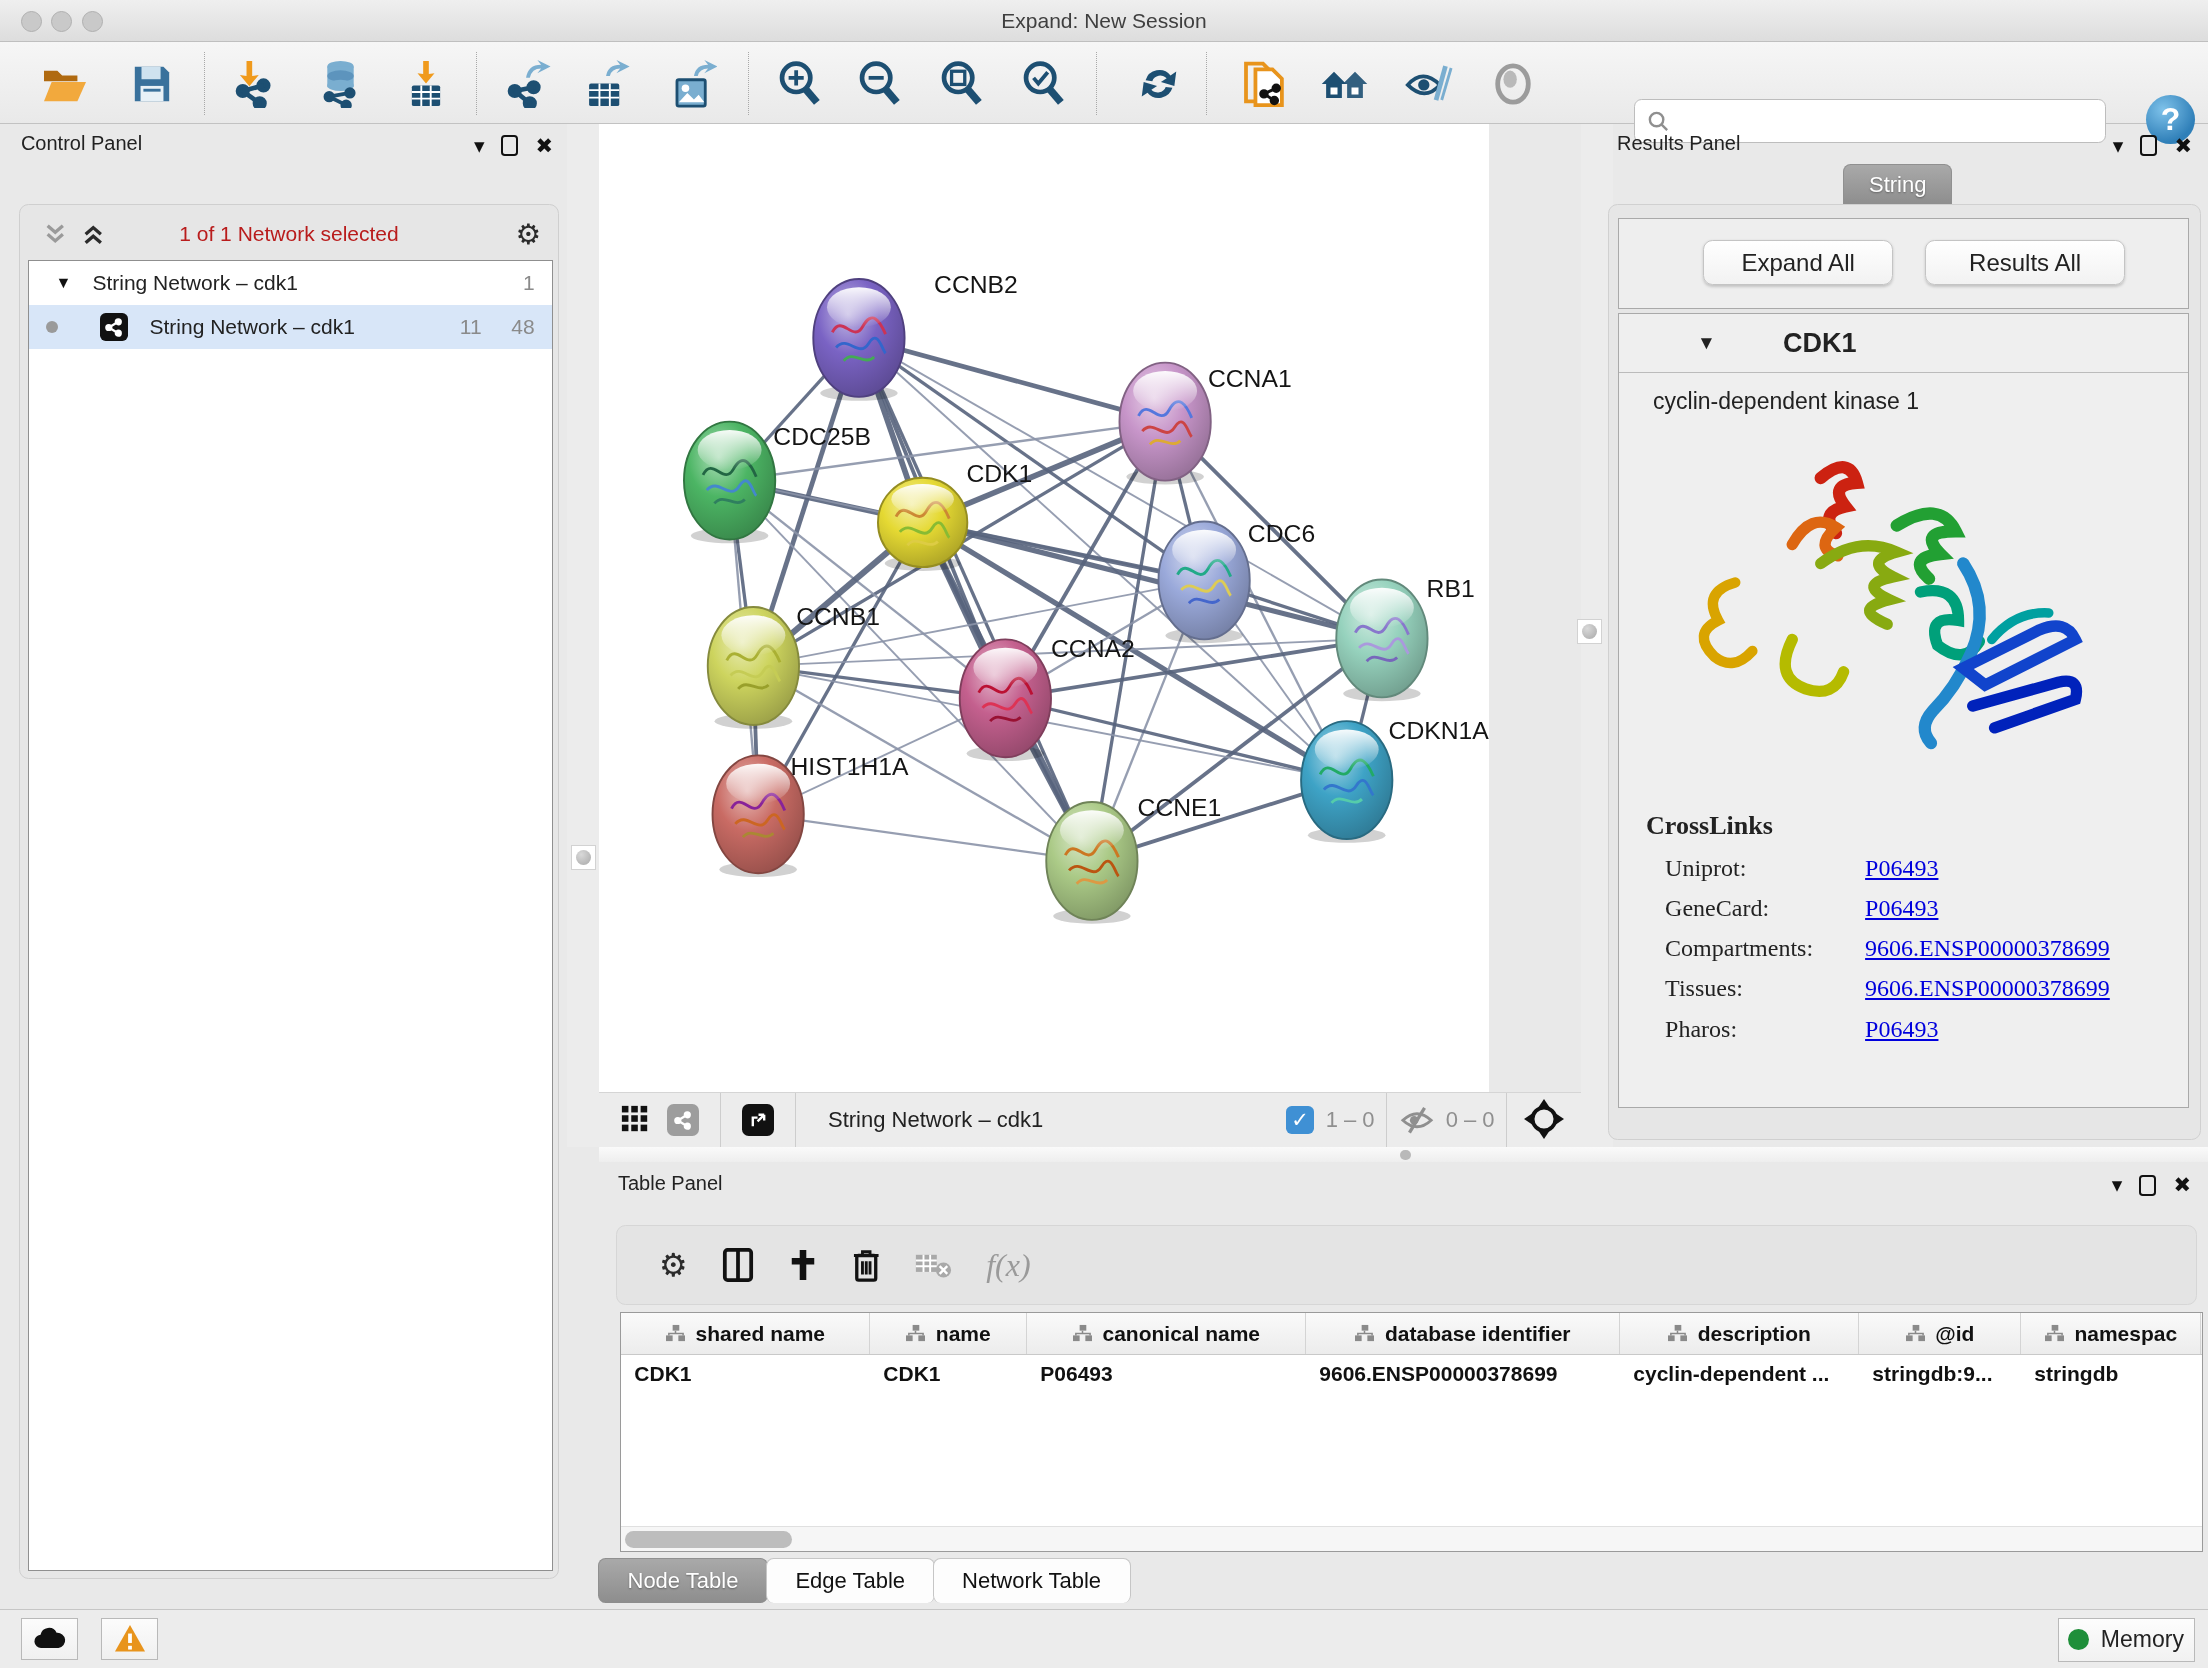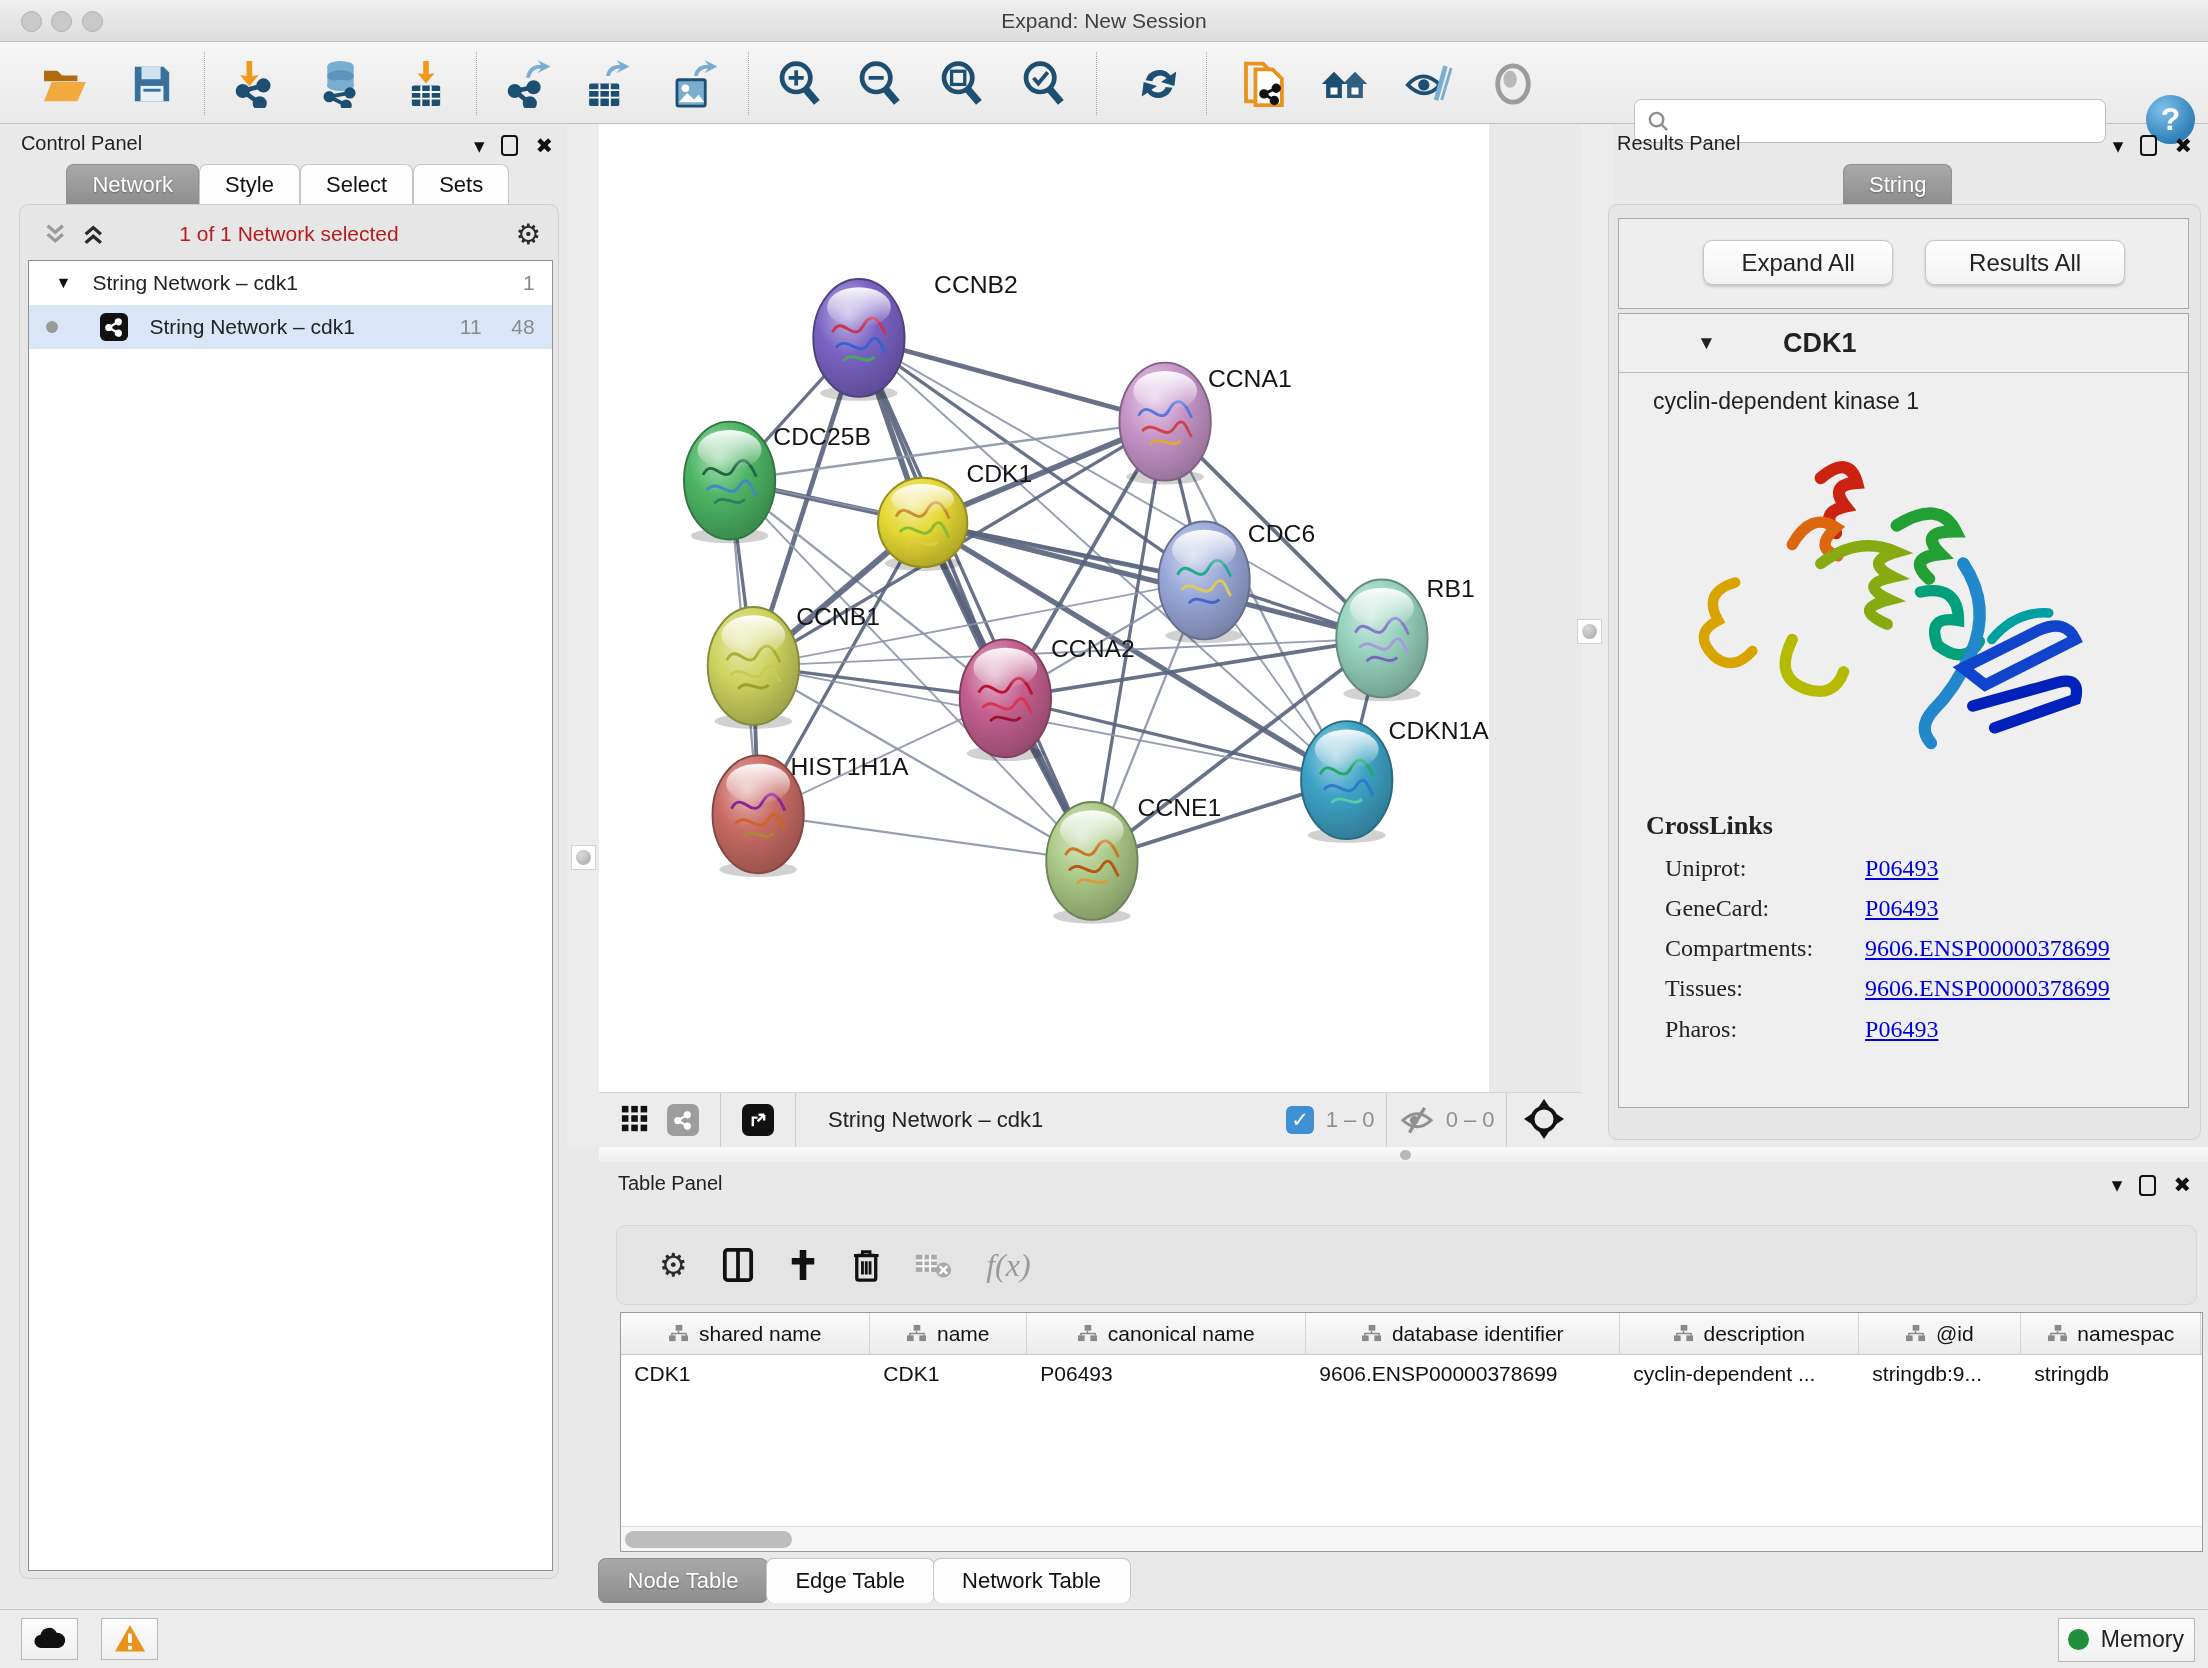--- a/index.html
+++ b/index.html
@@ -89,21 +89,21 @@
   .crosslinks h3 { font-size:26px; }
   .cl-row { display:flex; font-size:24px; margin:13.3px 0 0 19px; }
   .cl-row .l { width:200px; }
   .cl-row .v { color:#0000dd; text-decoration:underline; }
 
   
   .tp { position:absolute; left:599px; top:1162px; width:1609px; height:447px; }
   .tp-toolbar { position:absolute; left:17px; top:63px; width:1581px; height:80px; background:#e4e4e4;
     border:1px solid #d6d6d6; border-radius:9.5px; display:flex; align-items:center; gap:34px; padding-left:42px; }
   .fx { font-family:"Liberation Serif","DejaVu Serif",serif; font-style:italic; font-size:32px; color:#9a9a9a; }
-  .tbl { position:absolute; left:21px; top:150px; width:1583px; height:240px; background:#fff; border:1.9px solid #9a9a9a; }
+  .tbl { position:absolute; left:21px; top:150px; width:1583px; height:240px; background:#fff; border:1.9px solid #9a9a9a;font-weight:bold; }
   .thead { display:flex; height:42px; background:linear-gradient(#fafafa,#ececec); border-bottom:1px solid #c9c9c9; }
   .th { display:flex; align-items:center; justify-content:center; gap:9.5px; font-size:21px; color:#111;
     border-right:1px solid #d4d4d4; overflow:hidden; white-space:nowrap; }
   .trow { display:flex; height:40px; }
   .td { font-size:21px; color:#111; padding:6.7px 0 0 13.3px; overflow:hidden; white-space:nowrap; }
   .tscroll { position:absolute; left:0; bottom:0; width:100%; height:25px; background:#f6f6f6; border-top:1px solid #e0e0e0; }
   .tscroll i { position:absolute; left:3.8px; top:3.8px; width:167px; height:17px; border-radius:8.6px; background:#bdbdbd; }
   .tp-tabs { position:absolute; left:0; top:396px; width:100%; display:flex; justify-content:flex-start; }
   .tp-tabs .tab { border-radius:7.6px; margin:0 -1px; padding:8.6px 28.5px 9.5px; }
 
@@ -291,26 +291,20 @@
   <div class="helpbtn">?</div>
 </div>
 
 <div class="cp">
   <div class="cp-head panel-title">Control Panel</div>
   <div class="head-ctls" style="right:13.3px">
     <span class="panel-ctl">▾</span>
     <span class="float-icon"></span>
     <span class="panel-ctl" style="font-weight:bold">✖</span>
   </div>
-  <div class="tabrow" style="left:55px; top:38px" id="cp-tabs">
-      <div class="tab sel">Network</div>
-      <div class="tab">Style</div>
-      <div class="tab">Select</div>
-      <div class="tab">Sets</div>
-    </div>
   <div class="cp-inner">
     <div class="cp-subhead">
       <svg style="position:absolute;left:21px;top:5.7px" width="28.5" height="28.5" viewBox="0 0 30 30">
         <g stroke="#9a9a9a" stroke-width="3.5" fill="none">
             <path d="M7 6 l8 7 8-7 M7 15 l8 7 8-7"></path>
           </g>
       </svg>
       <svg style="position:absolute;left:59px;top:5.7px" width="28.5" height="28.5" viewBox="0 0 30 30">
         <g stroke="#2b2b2b" stroke-width="3.5" fill="none">
             <path d="M7 24 l8-7 8 7 M7 15 l8-7 8 7"></path>

